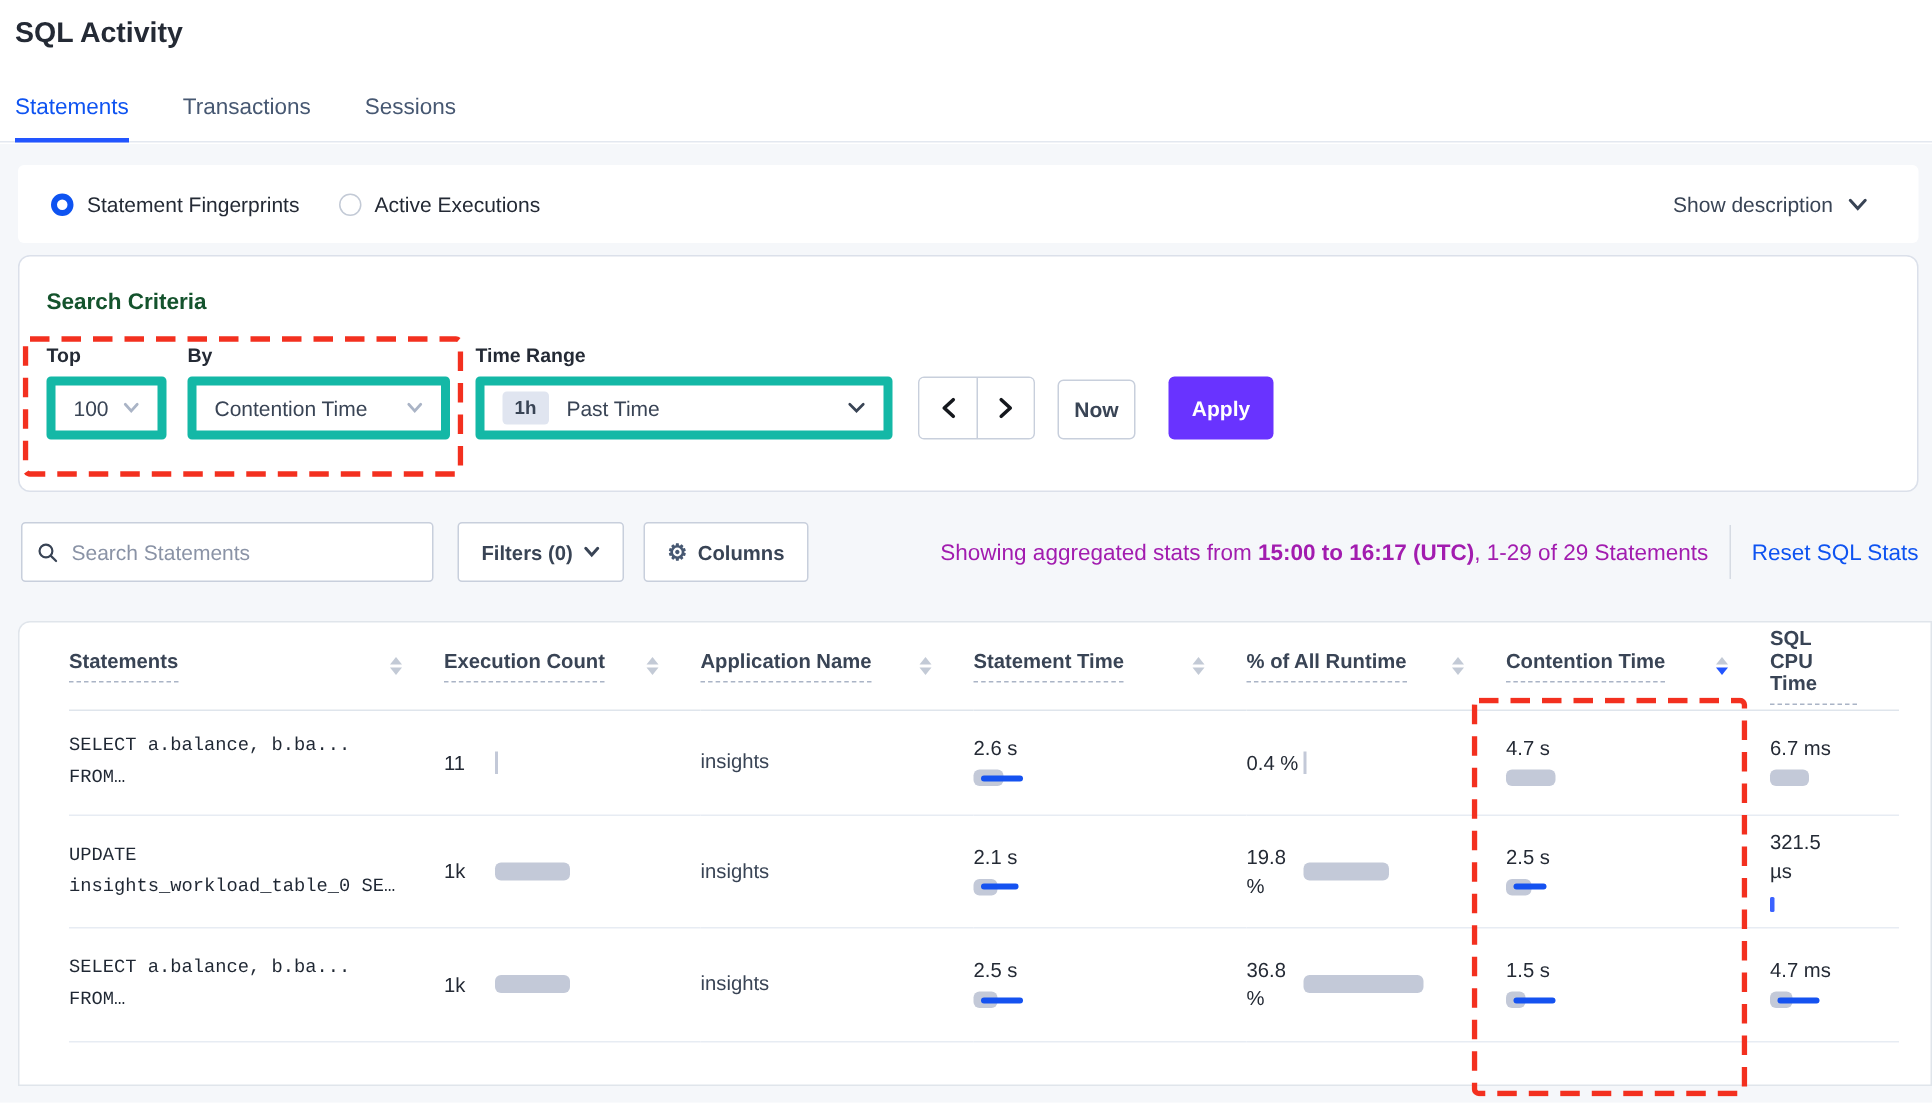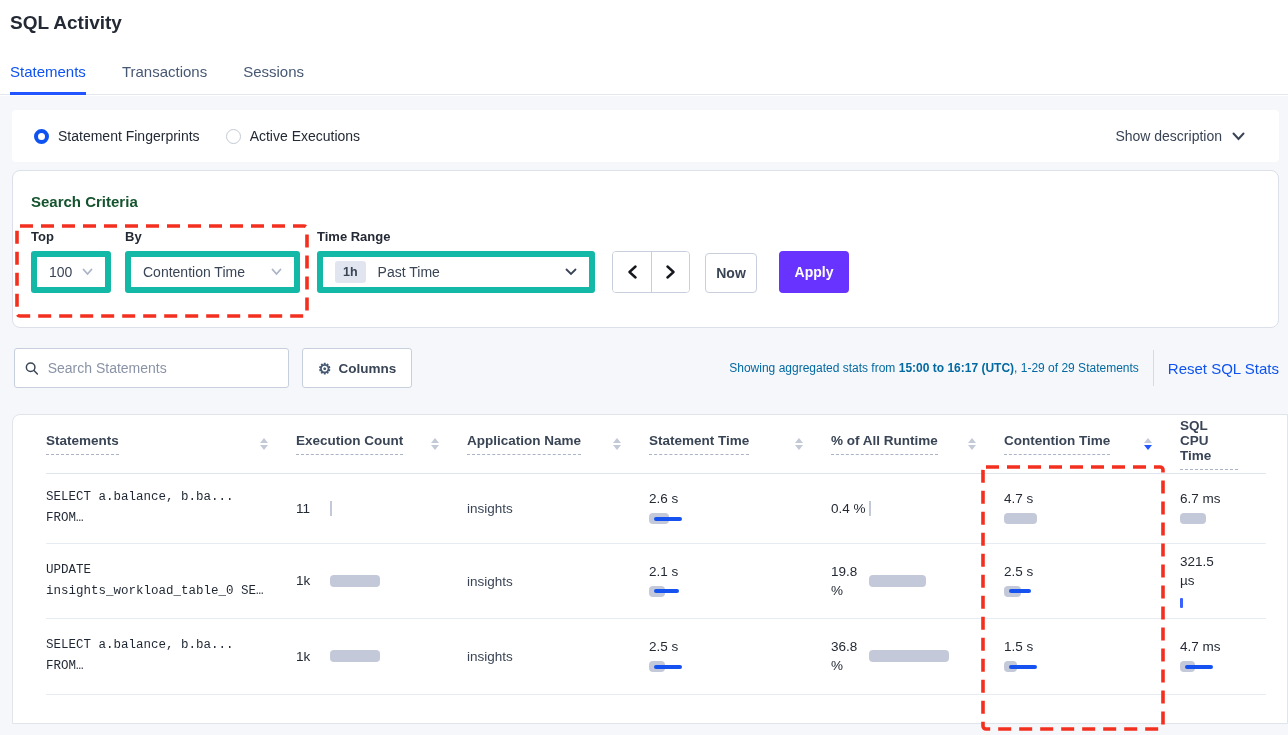--- a/index.html
+++ b/index.html
@@ -55,21 +55,21 @@
   .search-wrap { width:275px; height:40px; background:#fff; border:1px solid #c8cfdc; border-radius:3px;
                  display:flex; align-items:center; padding:0 10px; }
   .search-wrap input { border:none; outline:none; font-family:inherit; font-size:14px; color:#394455; width:100%; margin-left:9px; background:transparent; }
   .search-wrap input::placeholder { color:#8a93a6; }
   .tb-btn { height:40px; background:#fff; border:1px solid #c8cfdc; border-radius:3px; display:flex;
             align-items:center; gap:7px; padding:0 15px; font-size:13.5px; font-weight:700; color:#394455; cursor:pointer; font-family:inherit; }
   .filters-btn { margin-left:16px; }
   .columns-btn { margin-left:13px; }
   .gear { font-size:15px; color:#475872; line-height:1; }
   .tb-right { margin-left:auto; display:flex; align-items:center; }
-  .stats-text { font-size:12px; color:#0369a1; }
+  .stats-text { font-size:15px; color:#a21caf; }
   .stats-text b { font-weight:700; }
   .tb-divider { width:1px; height:36px; background:#d6dbe3; margin:0 14px; }
   .reset-link { font-size:15px; color:#0e53f1; cursor:pointer; white-space:nowrap; }
 
   
   .table-card { margin:26px 0 0 12px; width:1276px; height:310px; background:#fff;
                 border:1px solid #e0e5eb; border-radius:8px 0 0 0; overflow:hidden; }
   table { border-collapse:collapse; margin-left:33px; width:1220px; table-layout:fixed; }
   col.c1{width:250px} col.c2{width:171px} col.c3{width:182px} col.c4{width:182px}
   col.c5{width:173px} col.c6{width:176px} col.c7{width:86px}
@@ -189,20 +189,26 @@
 
 
   <div class="toolbar">
     <div class="search-wrap">
       <svg width="15" height="15" viewBox="0 0 15 15">
           <circle cx="6.2" cy="6.2" r="4.7" stroke="#394455" stroke-width="1.6" fill="none"></circle>
           <line x1="9.8" y1="9.8" x2="13.6" y2="13.6" stroke="#394455" stroke-width="1.6" stroke-linecap="round"></line>
         </svg>
       <input type="text" placeholder="Search Statements" style="">
     </div>
+    <button class="tb-btn filters-btn">
+      <span>Filters (0)</span>
+      <svg width="11" height="8" viewBox="0 0 11 8">
+          <path d="M1.5 1.5 L5.5 6 L9.5 1.5" stroke="#394455" stroke-width="2" fill="none" stroke-linecap="round"></path>
+        </svg>
+    </button>
     <button class="tb-btn columns-btn">
       <span class="gear">⚙</span>
       <span>Columns</span>
     </button>
     <div class="tb-right">
       <span class="stats-text"><span>Showing aggregated stats from </span><b>15:00 to 16:17 (UTC)</b><span>, 1-29 of 29 Statements</span></span>
       <span class="tb-divider"></span>
       <span class="reset-link">Reset SQL Stats</span>
     </div>
   </div>

